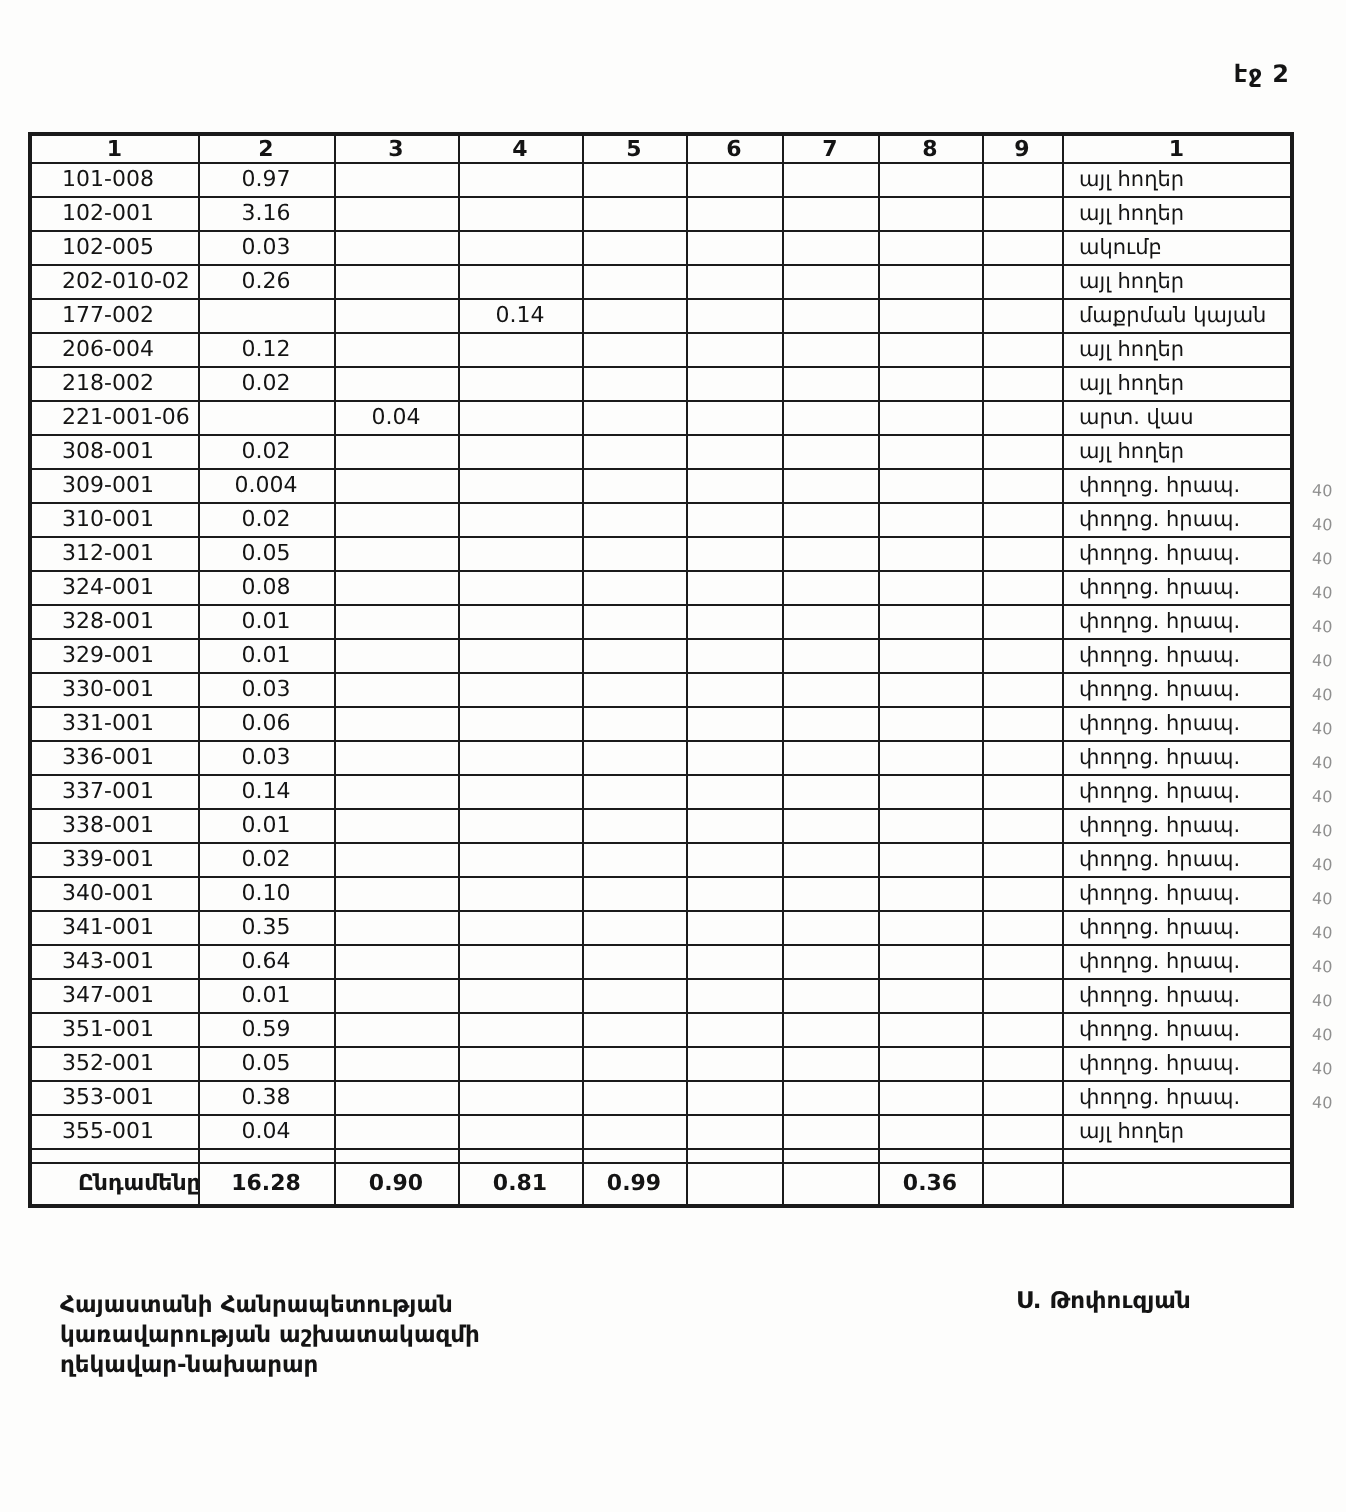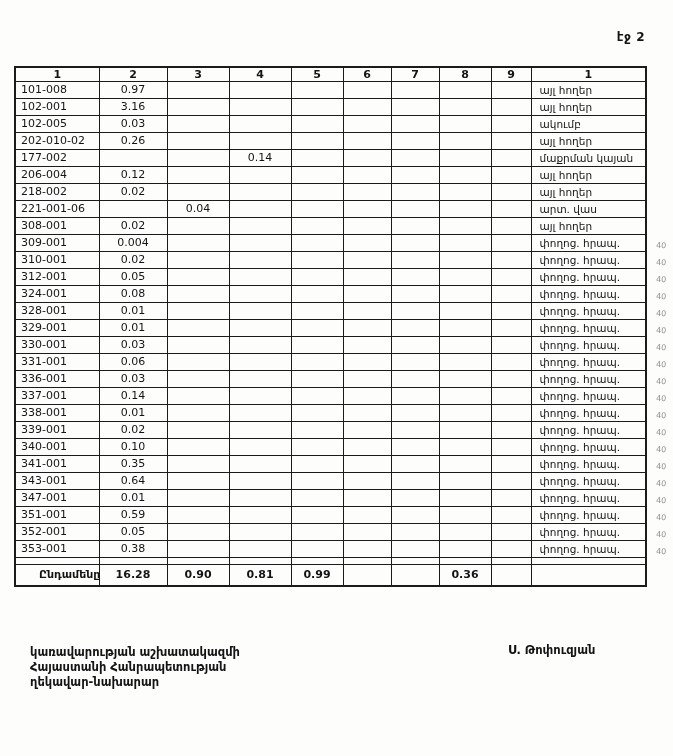--- a/index.html
+++ b/index.html
@@ -53,21 +53,21 @@
     text-align: center;
   }
   .land-table th {
     height: 13px;
     line-height: 13px;
     font-weight: 600;
     font-size: 11px;
   }
   .land-table td.c-code {
     text-align: left;
-    padding-left: 5px;
+    padding-left: 15px;
   }
   .land-table td.c-land {
     text-align: left;
     padding-left: 8px;
     font-size: 10.5px;
   }
   .land-table tr.spacer-row td {
     height: 6px;
     line-height: 6px;
   }
@@ -512,20 +512,32 @@
             <td></td>
             <td></td>
             <td></td>
             <td></td>
             <td></td>
             <td></td>
             <td></td>
             <td class="c-land">փողոց. հրապ.</td>
           </tr>
 
+          <tr>
+            <td class="c-code">355-001</td>
+            <td>0.04</td>
+            <td></td>
+            <td></td>
+            <td></td>
+            <td></td>
+            <td></td>
+            <td></td>
+            <td></td>
+            <td class="c-land">այլ հողեր</td>
+          </tr>
         </tbody>
       <tfoot>
         <tr class="spacer-row">
           <td></td>
             <td></td>
           <td></td>
             <td></td>
           <td></td>
             <td></td>
           <td></td>
@@ -605,20 +617,20 @@
         <div class="margin-mark">40</div>
 
         <div class="margin-mark">40</div>
 
         <div class="margin-mark"></div>
       </div>
 
   </div>
 
   <div class="footer-block">
+    <div>Հայաստանի Հանրապետության</div>
     <div>կառավարության աշխատակազմի</div>
-    <div>Հայաստանի Հանրապետության</div>
     <div>ղեկավար-նախարար</div>
   </div>
 
   <div class="signature">Ս. Թոփուզյան</div>
 
 </div>
 
 </body></html>

